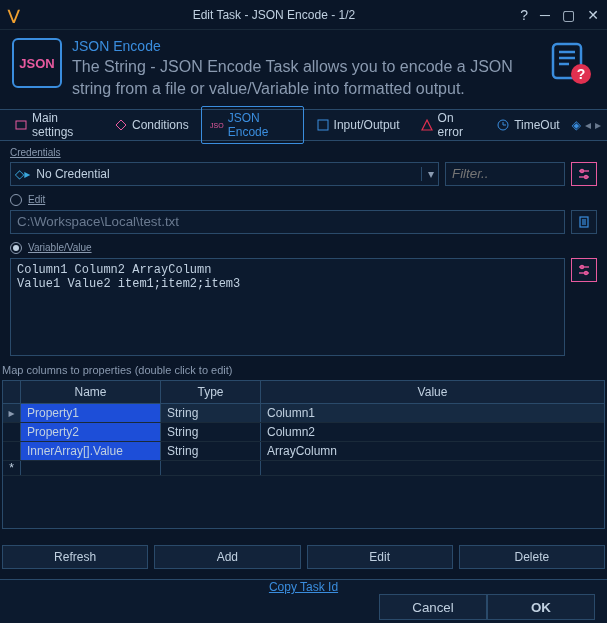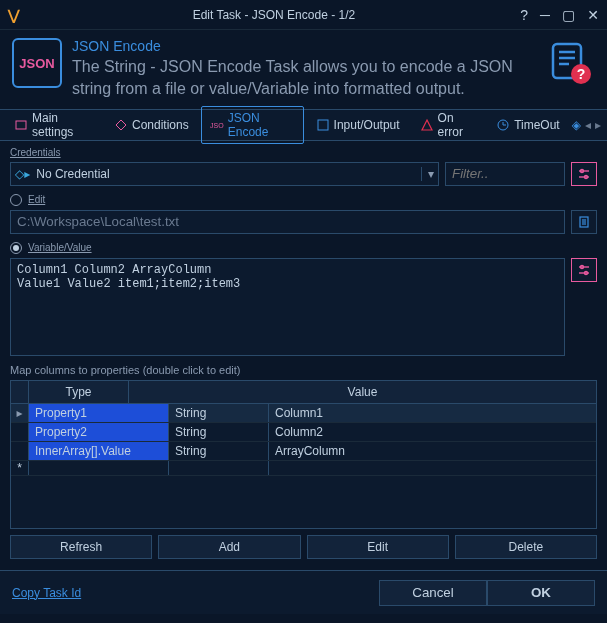--- a/index.html
+++ b/index.html
@@ -125,21 +125,21 @@
   height: 98px;
   background: #0c1a2e;
   border: 1px solid #2a4a6a;
   color: #c0d0e0;
   padding: 4px 6px;
   resize: none;
   font-family: Liberation Mono, monospace;
   font-size: 12px;
 }
 
-.map-section { padding: 6px 10px; }
+.map-section { padding: 6px 2px; }
 .map-label { color: #8a9ab0; font-size: 11px; margin-bottom: 4px; }
 .grid {
   border: 1px solid #2a4a6a;
   background: #0c1a2e;
 }
 .grid-header {
   display: flex;
   background: #12233a;
   border-bottom: 1px solid #2a4a6a;
 }
@@ -155,39 +155,40 @@
 .grid-row { display: flex; border-bottom: 1px solid #1a2a3a; }
 .grid-row .cell { padding: 2px 6px; color: #c0d0e0; }
 .cell-name { width: 140px; border-right: 1px solid #2a4a6a; background: #1d4ed8; }
 .cell-type { width: 100px; border-right: 1px solid #2a4a6a; }
 .cell-value { flex: 1; }
 .grid-row.selected { background: #162a42; }
 .grid-row .row-handle { display: flex; align-items: center; justify-content: center; color: #8a9ab0; }
 .grid-empty { height: 52px; }
 .grid-newrow .row-handle { color: #c0d0e0; }
 
-.action-row { display: flex; gap: 6px; margin-top: 6px; }
+.action-row { display: flex; gap: 6px; margin-top: 16px; }
 .action-btn {
   flex: 1; height: 24px;
   background: #12233a;
   border: 1px solid #2a4a6a;
   color: #c0d0e0;
   cursor: pointer;
   display: flex; align-items: center; justify-content: center;
 }
 
 .footer {
   position: absolute;
-  bottom: 9px; left: 0; right: 0;
+  bottom: 0; left: 0; right: 0;
   height: 44px;
   display: flex;
   align-items: center;
   padding: 0 12px;
   border-top: 1px solid #2a4a6a;
   background: #0c1a2e;
+  flex-direction: column;
 }
 .copy-link { color: #3a8dde; text-decoration: underline; cursor: pointer; }
 .footer-btns { margin-left: auto; display: flex; gap: 0; }
 .footer-btn {
   width: 108px; height: 26px;
   background: #12233a;
   border: 1px solid #2a4a6a;
   color: #c0d0e0;
   cursor: pointer;
 }
@@ -338,20 +339,21 @@
         </svg>
     </div>
   </div>
 </div>
 
 <div class="map-section">
   <div class="map-label">Map columns to properties (double click to edit)</div>
   <div class="grid">
     <div class="grid-header">
       <div class="gh row-handle"></div>
+      <div class="gh gh-name">Name</div>
       <div class="gh gh-type">Type</div>
       <div class="gh gh-value">Value</div>
     </div>
     <div class="grid-row selected">
       <div class="row-handle">▸</div>
       <div class="cell cell-name">Property1</div>
       <div class="cell cell-type">String</div>
       <div class="cell cell-value">Column1</div>
     </div>
     <div class="grid-row">

